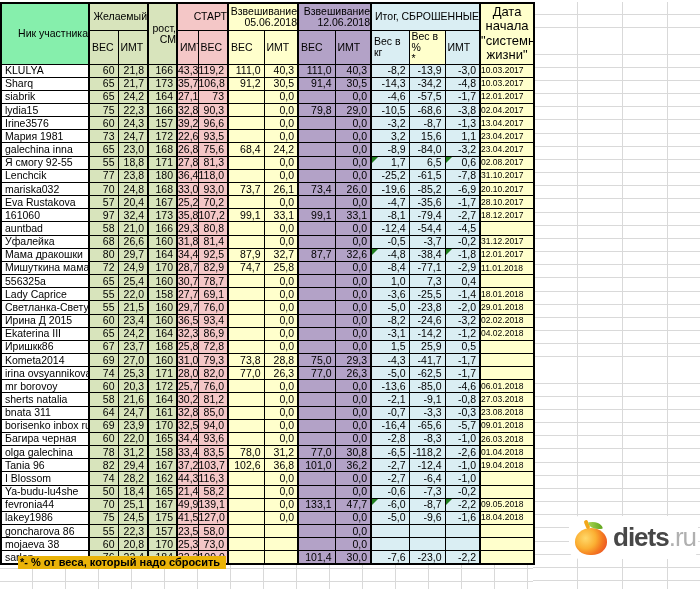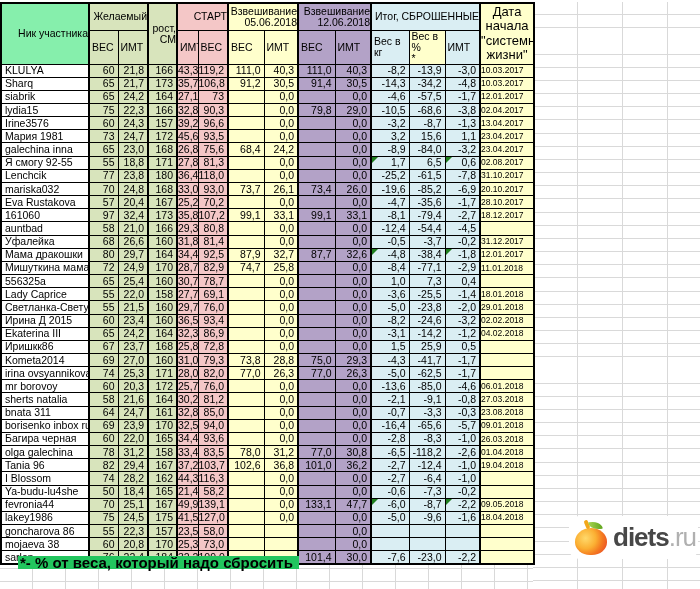--- a/index.html
+++ b/index.html
@@ -46,21 +46,21 @@
   .bg-purple{background:#b3a2c7}
   .bg-blue{background:#daeef3}
   .bg-white{background:#86efac}
   td{position:relative}
   .marker{
     position:absolute;left:0;top:0;width:0;height:0;
     border:3px solid transparent;border-top-color:#1e7e1e;border-left-color:#1e7e1e;
   }
   .footnote{
     position:absolute;left:18px;top:556px;height:13px;line-height:13px;
-    background:#22c55e;font-size:15px;font-weight:bold;
+    background:#eab308;font-size:11px;font-weight:bold;
     padding:0 6px 0 2px;white-space:nowrap;
   }
   .logo{
     position:absolute;left:569px;top:516px;width:129px;height:43px;
     background:#fff;border-radius:10px;display:flex;align-items:center;
     padding:0 6px;box-sizing:border-box;gap:4px;
   }
   .apple{position:relative;width:34px;height:36px;flex:0 0 auto}
   .apple-body{
     position:absolute;left:0;top:8px;width:32px;height:27px;
@@ -213,21 +213,21 @@
         <td class="c-num bg-blue bl2">-3,2</td>
         <td class="c-num bg-blue">-8,7</td>
         <td class="c-num bg-blue">-1,3</td>
         <td class="c-date bg-yellow bl2">13.04.2017</td>
       </tr>
       <tr>
         <td class="c-name">Мария 1981</td>
         <td class="c-num bg-green bl2">73</td>
         <td class="c-num bg-green">24,7</td>
         <td class="c-num bg-green bl2">172</td>
-        <td class="c-num bg-pink bl2">45,6</td>
+        <td class="c-num bg-pink bl2">22,6</td>
         <td class="c-num bg-pink">93,5</td>
         <td class="c-num bg-yellow bl2"></td>
         <td class="c-num bg-yellow">0,0</td>
         <td class="c-num bg-purple bl2"></td>
         <td class="c-num bg-purple">0,0</td>
         <td class="c-num bg-blue bl2">3,2</td>
         <td class="c-num bg-blue">15,6</td>
         <td class="c-num bg-blue">1,1</td>
         <td class="c-date bg-yellow bl2">23.04.2017</td>
       </tr>

